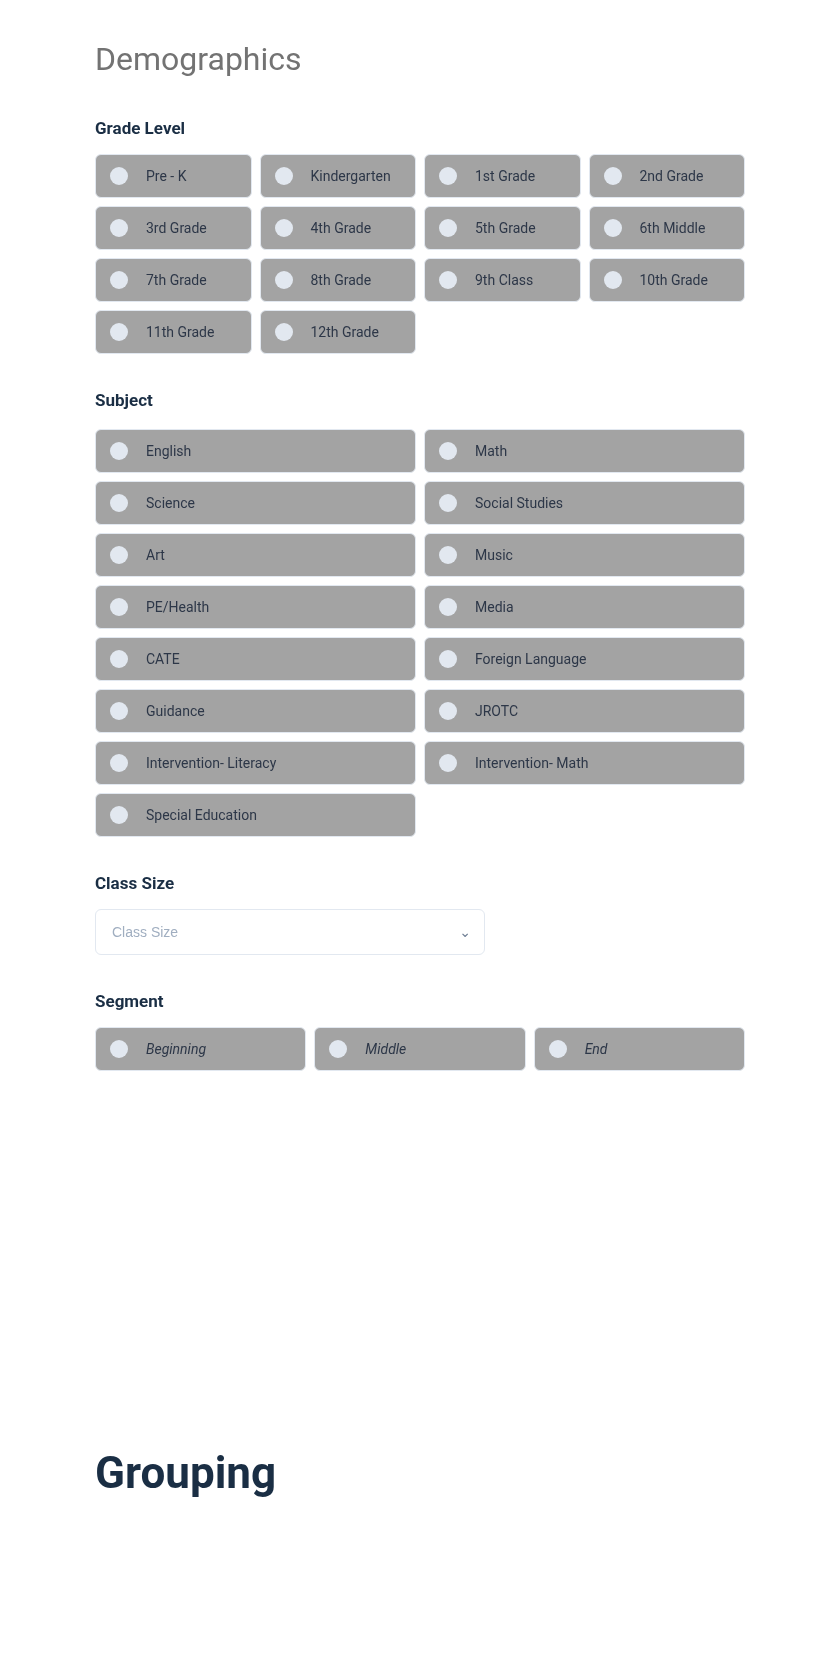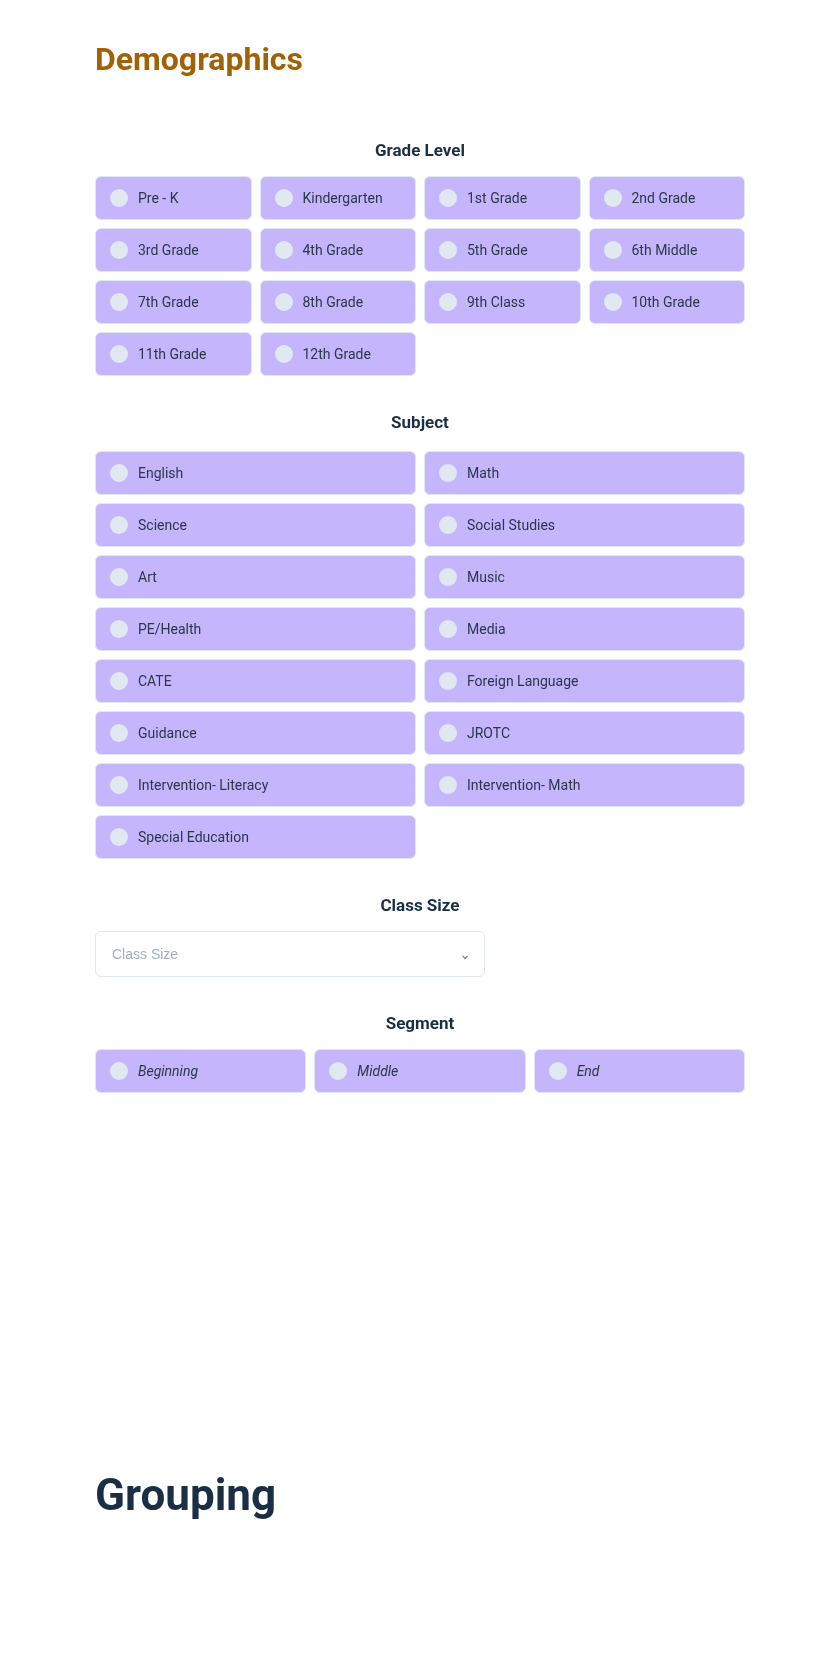--- a/index.html
+++ b/index.html
@@ -15,35 +15,34 @@
       width: 840px;
       min-height: 1680px;
     }
 
     .page-container {
       padding: 40px 95px;
     }
 
     .page-title {
       font-size: 32px;
-      font-weight: 700;
-      color: #a16207;
-      margin-bottom: 62px;
+      font-weight: 400;
+      color: #737373;
+      margin-bottom: 40px;
     }
 
     .section {
       margin-bottom: 36px;
     }
 
     .section-title {
       font-size: 17px;
       font-weight: 700;
       color: #1a2e44;
       margin-bottom: 16px;
-      text-align: center;
     }
 
     .grade-grid {
       display: grid;
       grid-template-columns: repeat(4, 1fr);
       gap: 8px;
     }
 
     .subject-grid {
       display: grid;
@@ -55,26 +54,26 @@
     .segment-grid {
       display: grid;
       grid-template-columns: repeat(3, 1fr);
       gap: 8px;
       font-style: italic;
     }
 
     .radio-option {
       display: flex;
       align-items: center;
-      gap: 10px;
+      gap: 18px;
       border: 1.5px solid #e2e8f0;
       border-radius: 6px;
       padding: 12px 14px;
       cursor: pointer;
-      background: #c4b5fd;
+      background: #a3a3a3;
       user-select: none;
     }
 
     .radio-circle {
       width: 18px;
       height: 18px;
       border-radius: 50%;
       background: #e2e8f0;
       flex-shrink: 0;
     }

